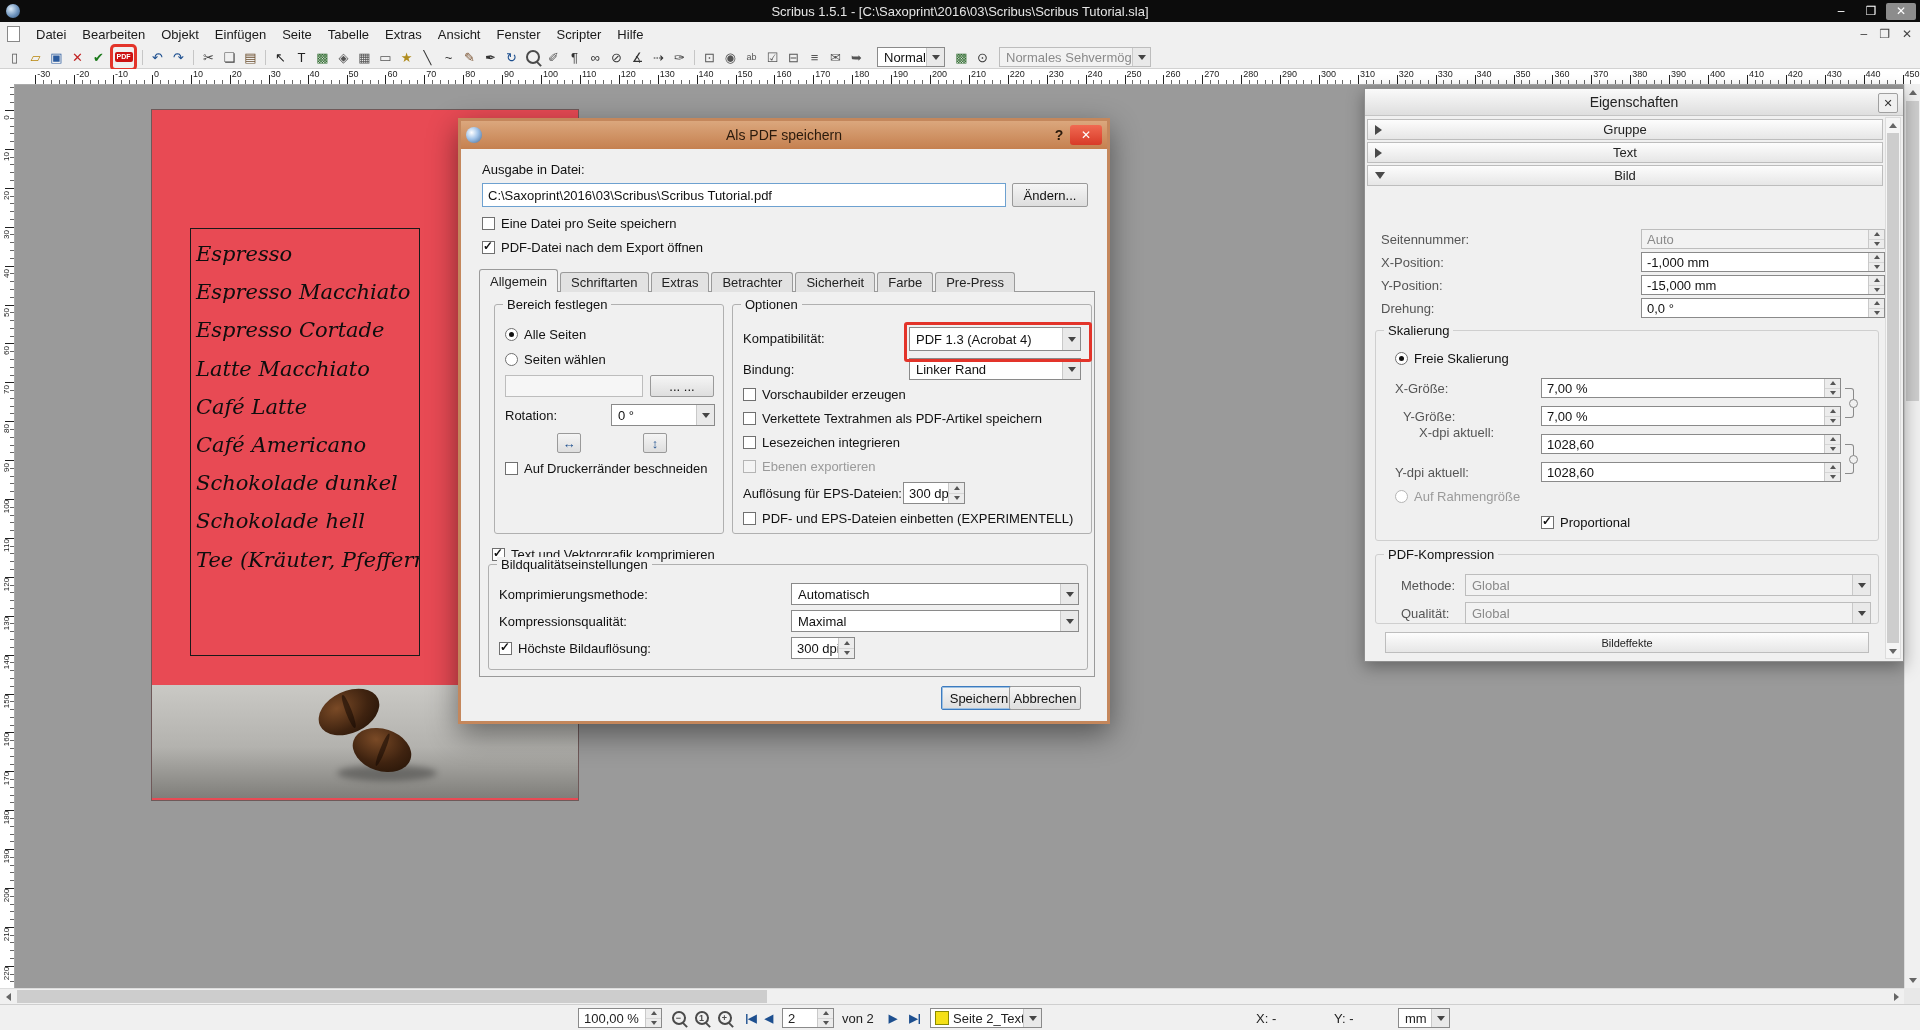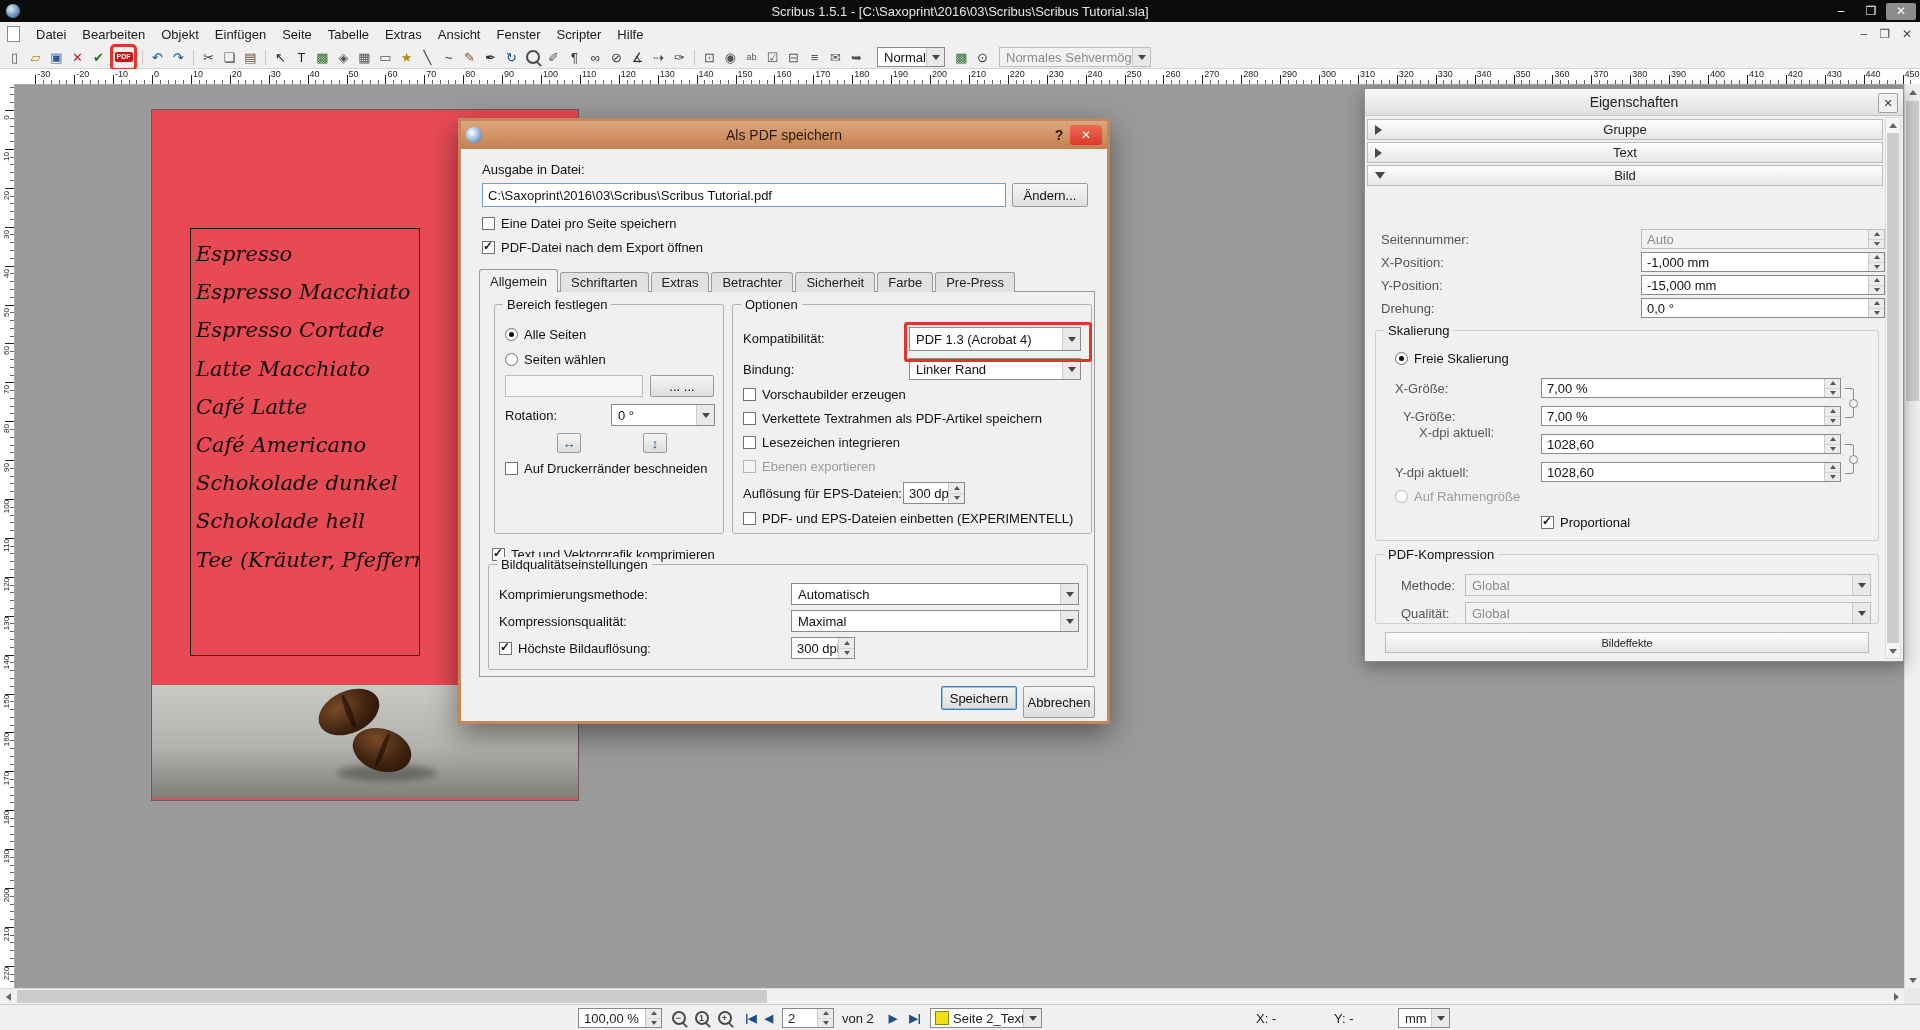--- a/index.html
+++ b/index.html
@@ -877,21 +877,21 @@
               </span>
             <span class="dn">
                 <i class="tri-dn-s"></i>
               </span>
           </span>
         </div>
       </div>
     </div>
 
     <div class="btn default" style="left:480px;top:565px;width:76px;height:24px">Speichern</div>
-    <div class="btn" style="left:562px;top:565px;width:72px;height:32px">Abbrechen</div>
+    <div class="btn" style="left:548px;top:565px;width:72px;height:24px">Abbrechen</div>
   </div>
 
   <div class="panel">
     <div class="panel-title">
       <span>Eigenschaften</span>
     </div>
     <div class="panel-close">✕</div>
     <div id="panel-sections">
         <div class="section-btn" style="top: 30px;">
           <span class="section-arrow tri-right"></span>

